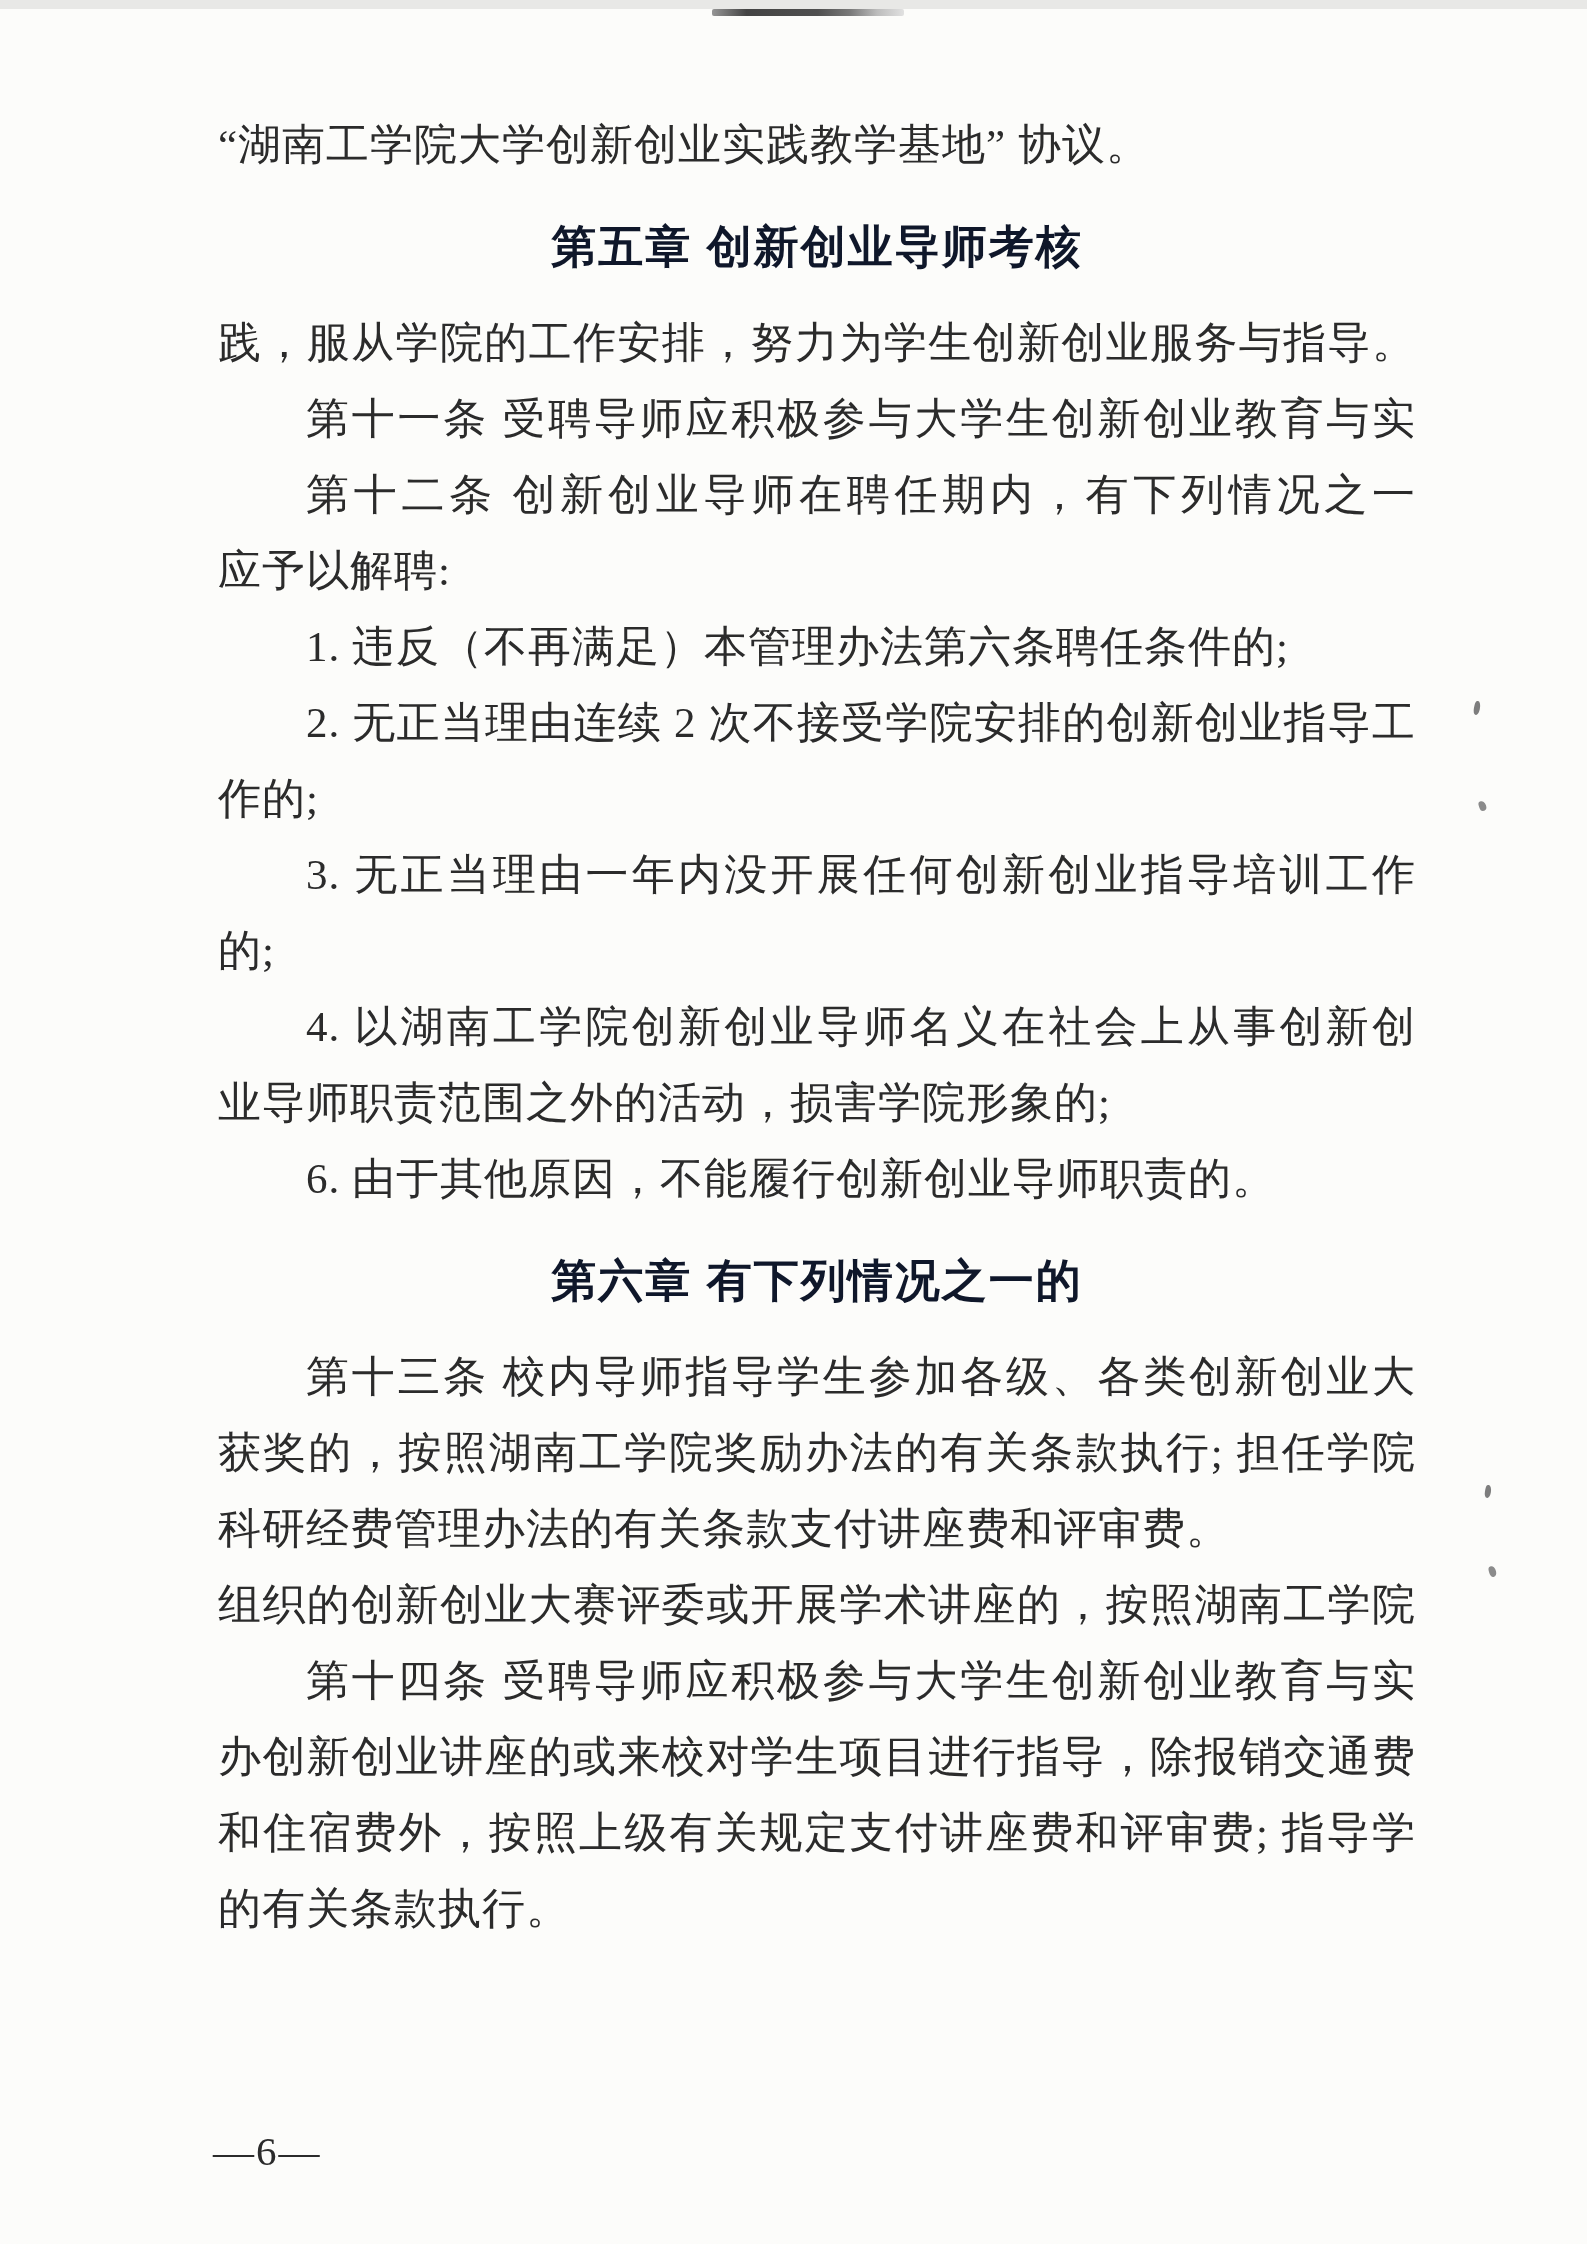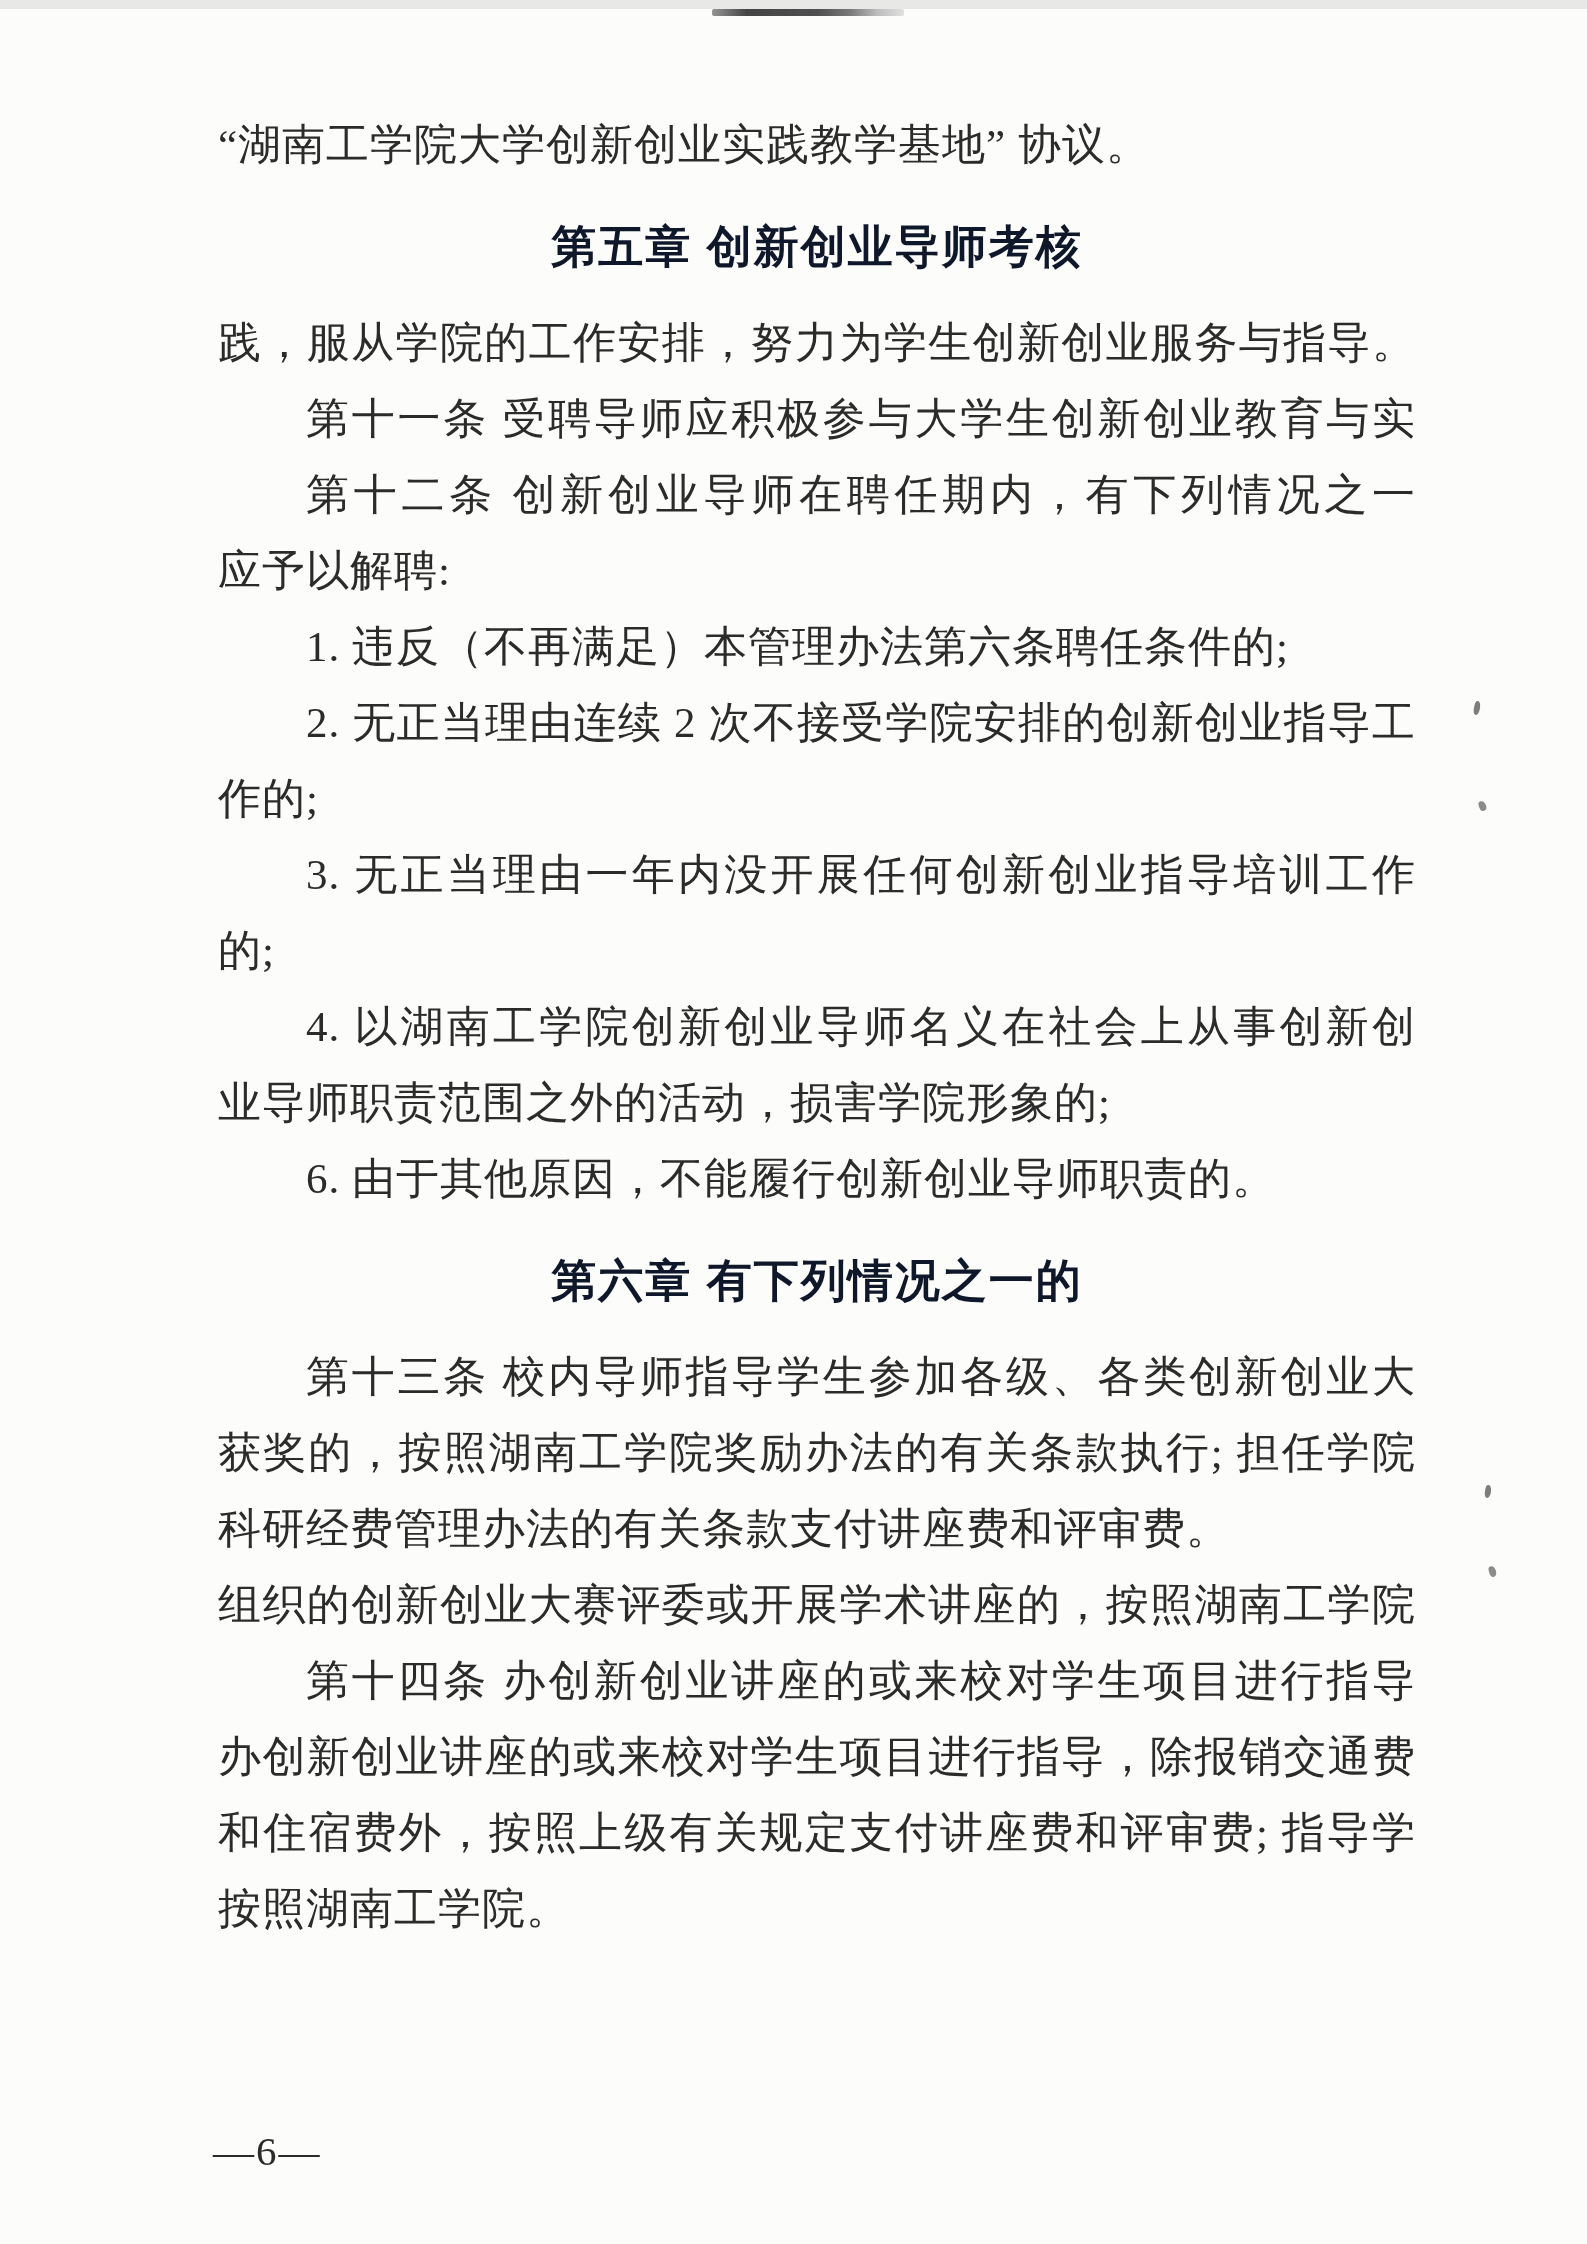--- a/index.html
+++ b/index.html
@@ -113,24 +113,24 @@
 
     <div class="line indent">6. 由于其他原因，不能履行创新创业导师职责的。</div>
 
     <div class="chapter-heading">第六章 有下列情况之一的</div>
 
     <div class="line full indent">第十三条 校内导师指导学生参加各级、各类创新创业大赛</div>
     <div class="line full">获奖的，按照湖南工学院奖励办法的有关条款执行; 担任学院</div>
     <div class="line">科研经费管理办法的有关条款支付讲座费和评审费。</div>
     <div class="line full">组织的创新创业大赛评委或开展学术讲座的，按照湖南工学院</div>
 
-    <div class="line full indent">第十四条 办创新创业讲座的或来校对学生项目进行指导</div>
+    <div class="line full indent">第十四条 受聘导师应积极参与大学生创新创业教育与实</div>
     <div class="line full">办创新创业讲座的或来校对学生项目进行指导，除报销交通费</div>
     <div class="line full">和住宿费外，按照上级有关规定支付讲座费和评审费; 指导学</div>
-    <div class="line">按照湖南工学院。</div>
+    <div class="line">的有关条款执行。</div>
 
   </div>
 
   <div class="page-number">—6—</div>
 
   <div class="speck speck-1"></div>
   <div class="speck speck-2"></div>
   <div class="speck speck-3"></div>
   <div class="speck speck-4"></div>
 

